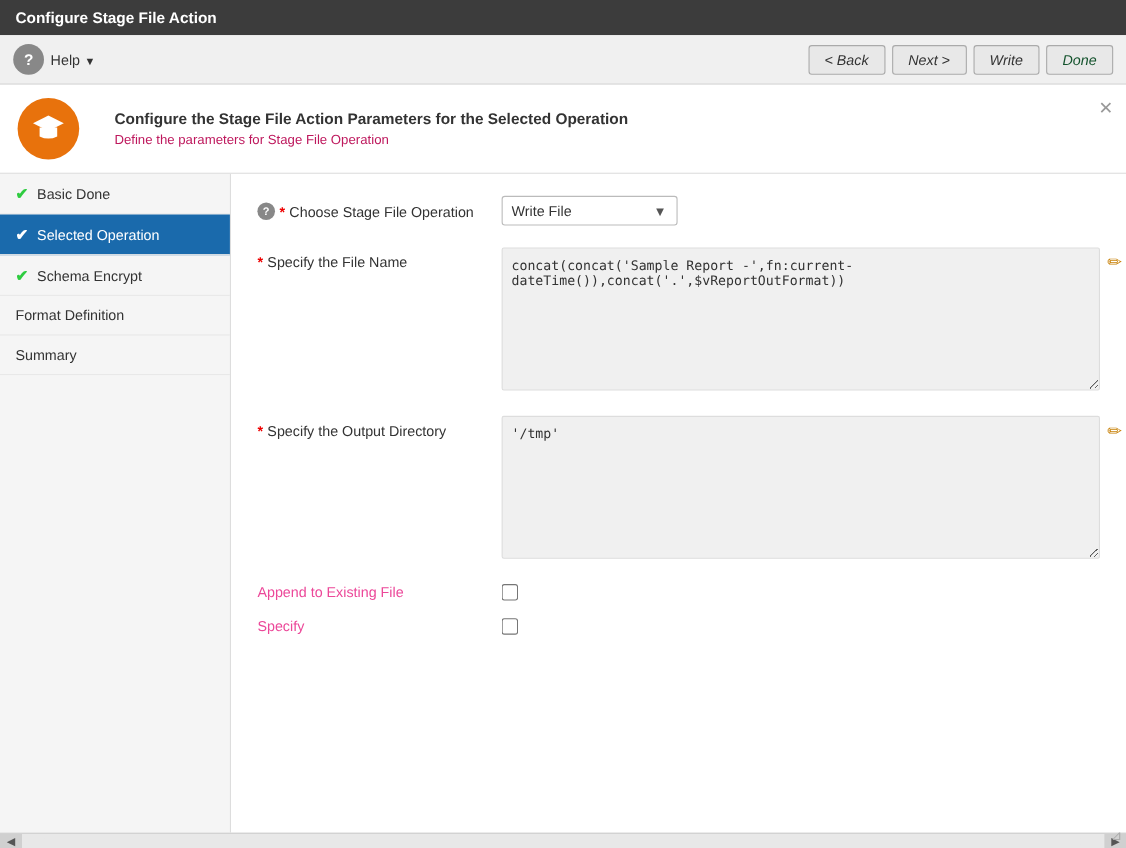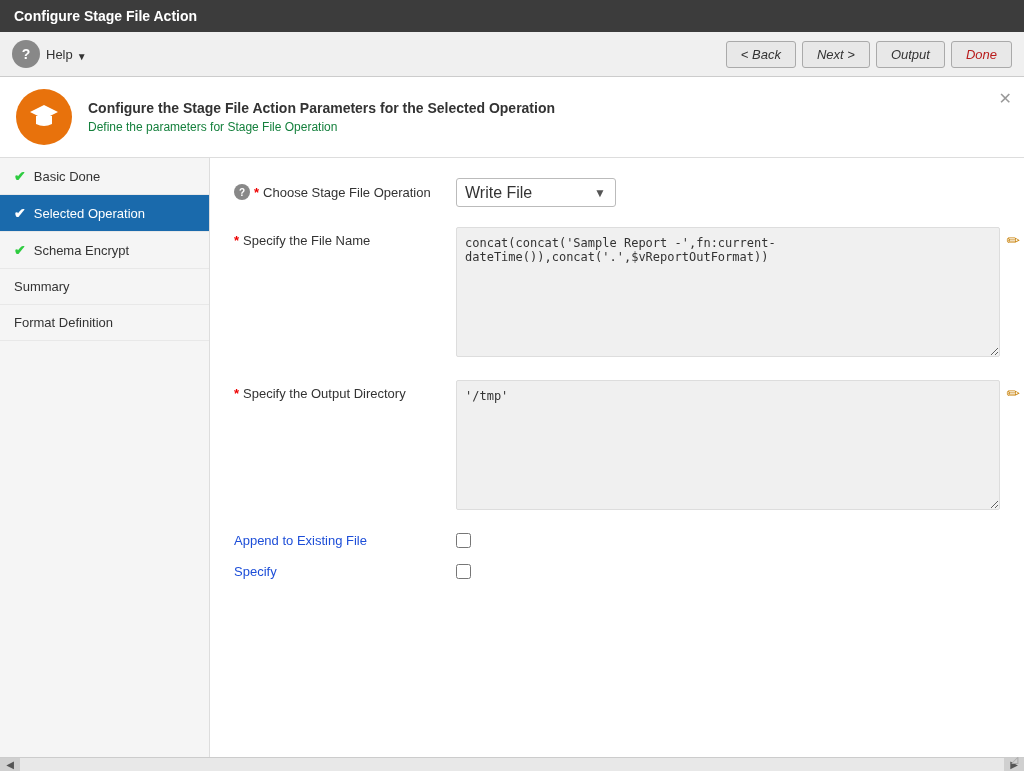--- a/index.html
+++ b/index.html
@@ -76,39 +76,39 @@
       border: 1px solid #aaa;
       background: #e8e8e8;
       border-radius: 3px;
       font-size: 13px;
       cursor: pointer;
       color: #333;
       font-style: italic;
     }
 
     .toolbar-btn.done {
-      color: #b91c1c;
+      color: #14532d;
     }
 
     .main-content {
       flex: 1;
       display: flex;
       flex-direction: column;
       overflow: hidden;
       background: #fff;
       margin: 0;
     }
 
     .header-banner {
       background: #fff;
       border-bottom: 1px solid #ddd;
       padding: 12px 16px;
       display: flex;
       align-items: center;
-      gap: 16px;
+      gap: 32px;
       flex-shrink: 0;
       position: relative;
     }
 
     .header-icon {
       width: 56px;
       height: 56px;
       background: #e8720c;
       border-radius: 50%;
       display: flex;
@@ -125,21 +125,21 @@
 
     .header-text h2 {
       font-size: 14px;
       font-weight: bold;
       color: #333;
       margin-bottom: 4px;
     }
 
     .header-text p {
       font-size: 12px;
-      color: #15803d;
+      color: #be185d;
     }
 
     .close-x {
       position: absolute;
       right: 12px;
       top: 12px;
       color: #999;
       font-size: 16px;
       cursor: pointer;
     }
@@ -241,21 +241,21 @@
     .select-wrap {
       display: flex;
       align-items: center;
     }
 
     select {
       padding: 5px 28px 5px 8px;
       border: 1px solid #bbb;
       border-radius: 3px;
       background: #fff;
-      font-size: 16px;
+      font-size: 13px;
       color: #333;
       appearance: none;
       -webkit-appearance: none;
       min-width: 160px;
       cursor: pointer;
     }
 
     .select-arrow {
       margin-left: -22px;
       pointer-events: none;
@@ -288,21 +288,21 @@
     .checkbox-row {
       display: flex;
       align-items: center;
       gap: 12px;
       margin-bottom: 16px;
     }
 
     .checkbox-label {
       min-width: 210px;
       font-size: 13px;
-      color: #1d4ed8;
+      color: #ec4899;
     }
 
     .checkbox-input {
       width: 16px;
       height: 16px;
       border: 1px solid #aaa;
       background: #fff;
       display: inline-block;
       cursor: pointer;
     }
@@ -370,21 +370,21 @@
   <div class="toolbar">
     <div class="toolbar-left">
       <div class="help-icon-circle">?</div>
       <button class="help-btn">
         <span>Help</span>
         <span class="chevron">▼</span>
       </button>
     </div>
     <button class="toolbar-btn">&lt; Back</button>
     <button class="toolbar-btn">Next &gt;</button>
-    <button class="toolbar-btn">Output</button>
+    <button class="toolbar-btn">Write</button>
     <button class="toolbar-btn done">Done</button>
   </div>
 
   <div class="main-content">
 
     <div class="header-banner">
       <div class="header-icon">
         <svg viewBox="0 0 32 32">
           <path d="M16 4 L30 11 L16 18 L2 11 Z"></path>
           <path d="M8 15 L8 23 Q16 27 24 23 L24 15"></path>
@@ -407,24 +407,24 @@
         </div>
         <div class="sidebar-item active">
           <span class="check-icon">✔</span>
           <span>Selected Operation</span>
         </div>
         <div class="sidebar-item completed">
           <span class="check-icon">✔</span>
           <span>Schema Encrypt</span>
         </div>
         <div class="sidebar-item">
+          <span>Format Definition</span>
+        </div>
+        <div class="sidebar-item">
           <span>Summary</span>
-        </div>
-        <div class="sidebar-item">
-          <span>Format Definition</span>
         </div>
       </div>
 
       <div class="content-panel">
 
         <div class="form-row">
           <div class="form-label">
             <span class="help-q">?</span>
             <span class="required-star">*</span>
             <span>Choose Stage File Operation</span>

